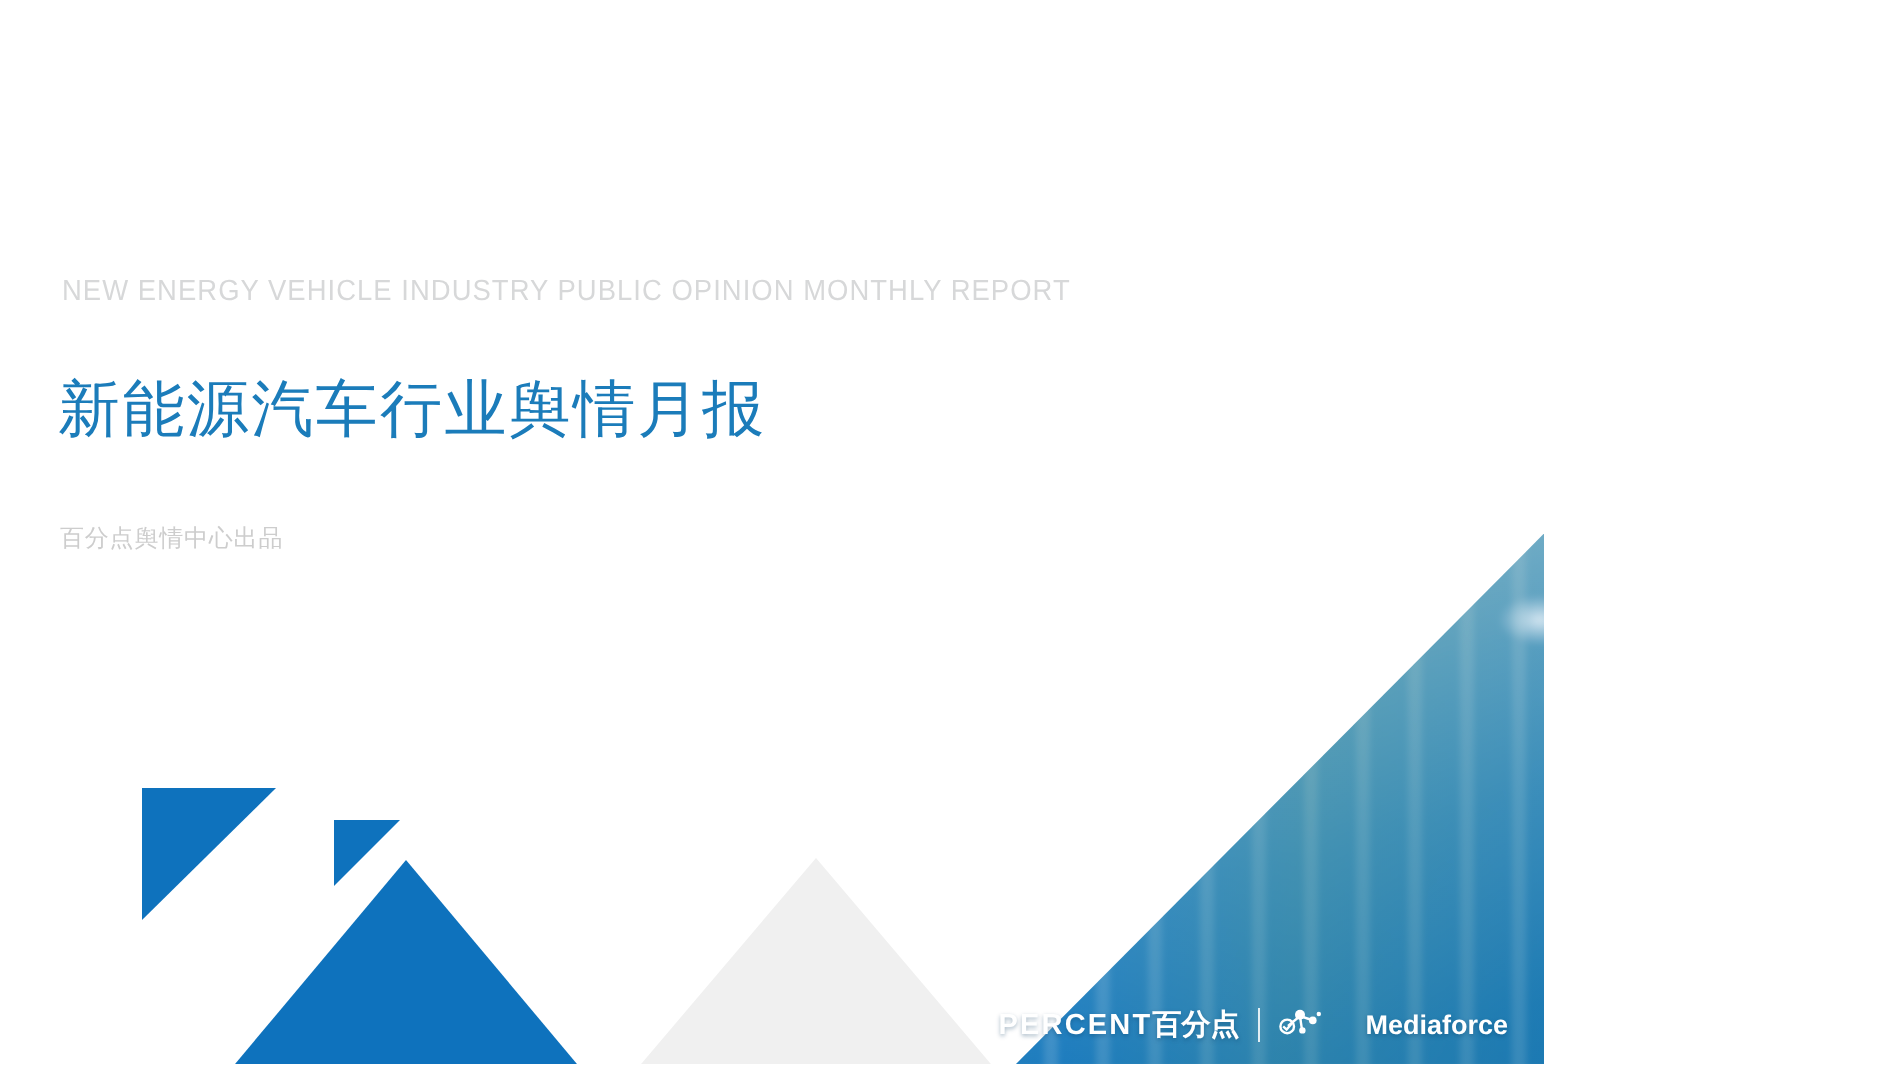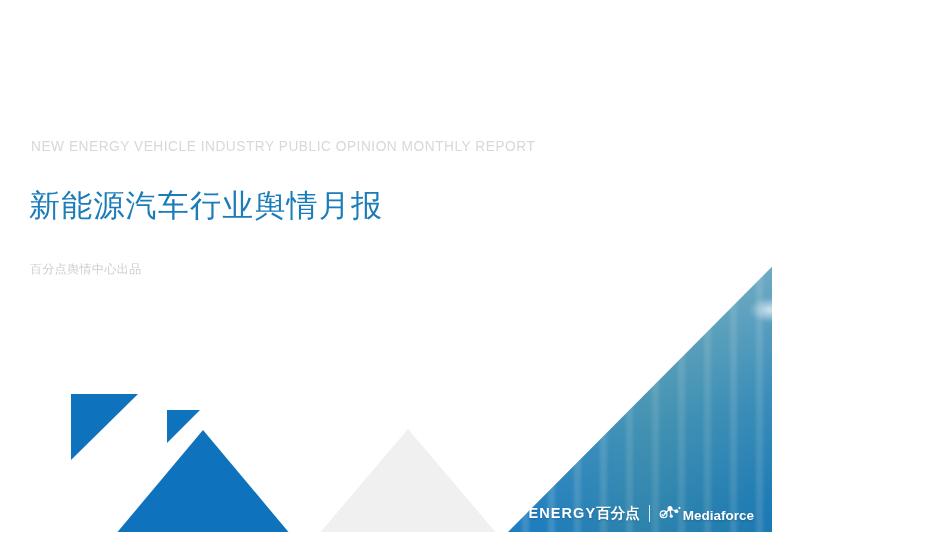--- a/index.html
+++ b/index.html
@@ -207,22 +207,22 @@
     letter-spacing: 0;
     font-family: Liberation Serif, serif;
   }
   .footer-logo .divider {
     width: 1px;
     height: 17px;
     background: rgba(255,255,255,.85);
   }
   .footer-logo .mf {
     display: flex;
-    align-items: flex-end;
-    gap: 2px;
+    align-items: center;
+    gap: 22px;
   }
   .footer-logo .mf-name {
     font-size: 13.5px;
     font-weight: bold;
     font-family: "Liberation Sans", sans-serif;
     text-shadow: 0 1px 2px rgba(6,54,92,.35);
   }
 </style>
 </head>
 <body>
@@ -240,21 +240,21 @@
   <div class="tri tri-small"></div>
   <div class="tri tri-grey"></div>
   <div class="tri tri-big"></div>
 
   <div class="eyebrow">NEW ENERGY VEHICLE INDUSTRY PUBLIC OPINION MONTHLY REPORT</div>
   <h1 class="headline">新能源汽车行业舆情月报</h1>
   <div class="byline">百分点舆情中心出品</div>
 
 
   <div class="footer-logo">
-    <span class="percent"><span>ENERGY</span><span class="cn">百分点</span></span>
+    <span class="percent"><span>PERCENT</span><span class="cn">百分点</span></span>
     <span class="divider"></span>
     <span class="mf">
       <span>
         <svg width="22" height="16" viewBox="0 0 22 16" aria-hidden="true">
           <line x1="5" y1="11" x2="11" y2="6" stroke="#ffffff" stroke-width="1.2"></line>
           <line x1="11" y1="6" x2="17" y2="8" stroke="#ffffff" stroke-width="1.2"></line>
           <line x1="11" y1="6" x2="12" y2="13" stroke="#ffffff" stroke-width="1.2"></line>
           <circle cx="4.6" cy="11.2" r="3.4" fill="none" stroke="#ffffff" stroke-width="1.2"></circle>
           <path d="M2.6 11.2 L4.3 12.8 L7.0 9.6" fill="none" stroke="#ffffff" stroke-width="1.2"></path>
           <circle cx="11" cy="5.4" r="2.5" fill="#ffffff"></circle>

